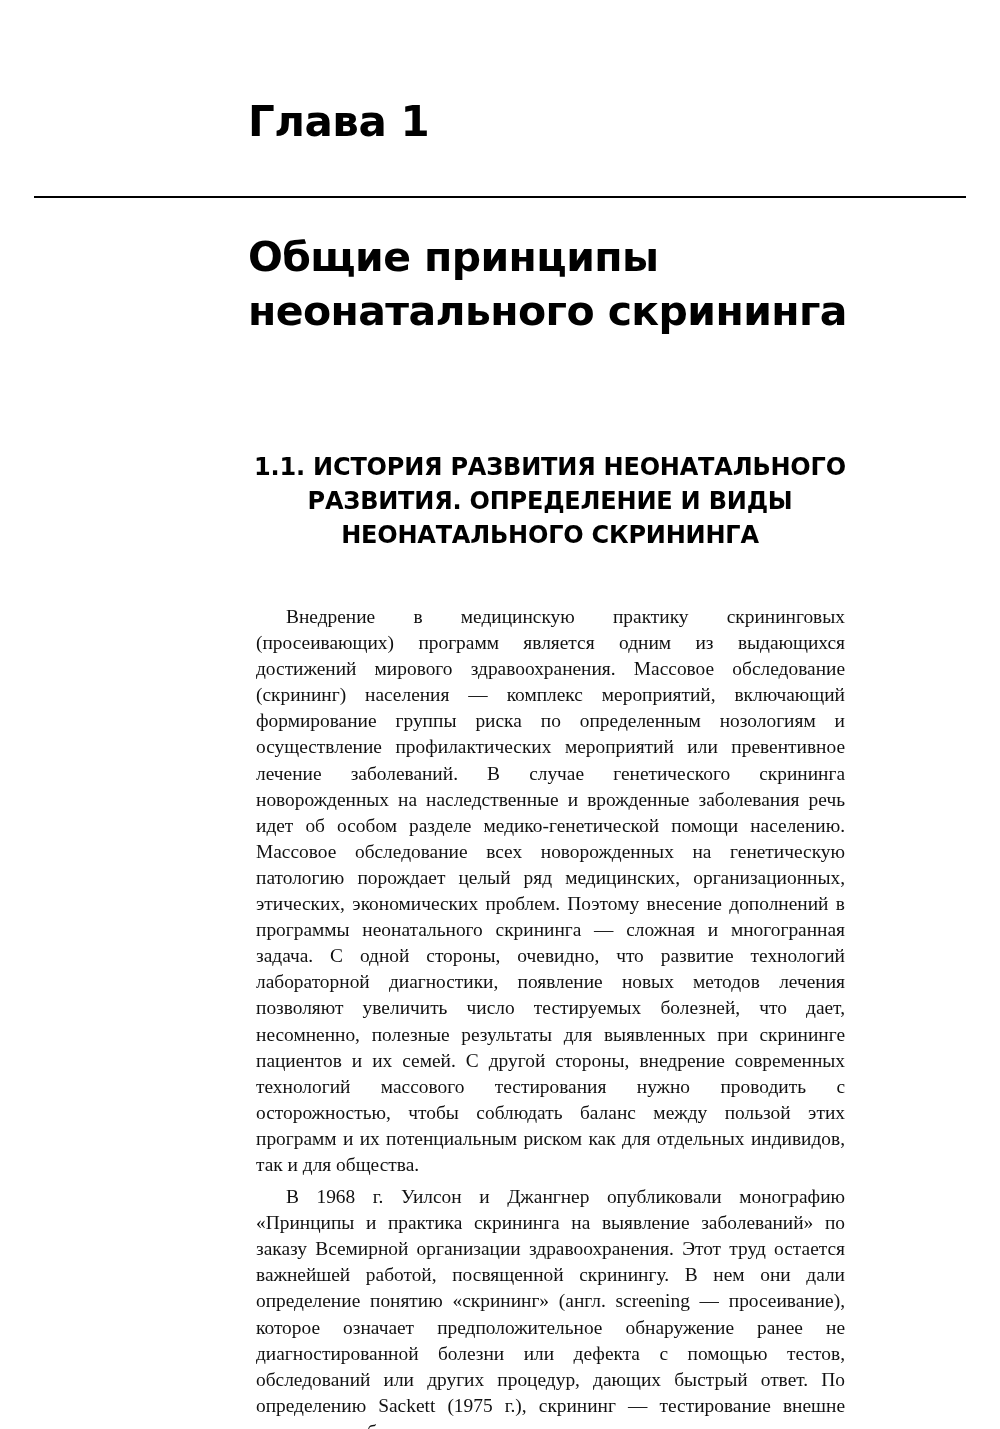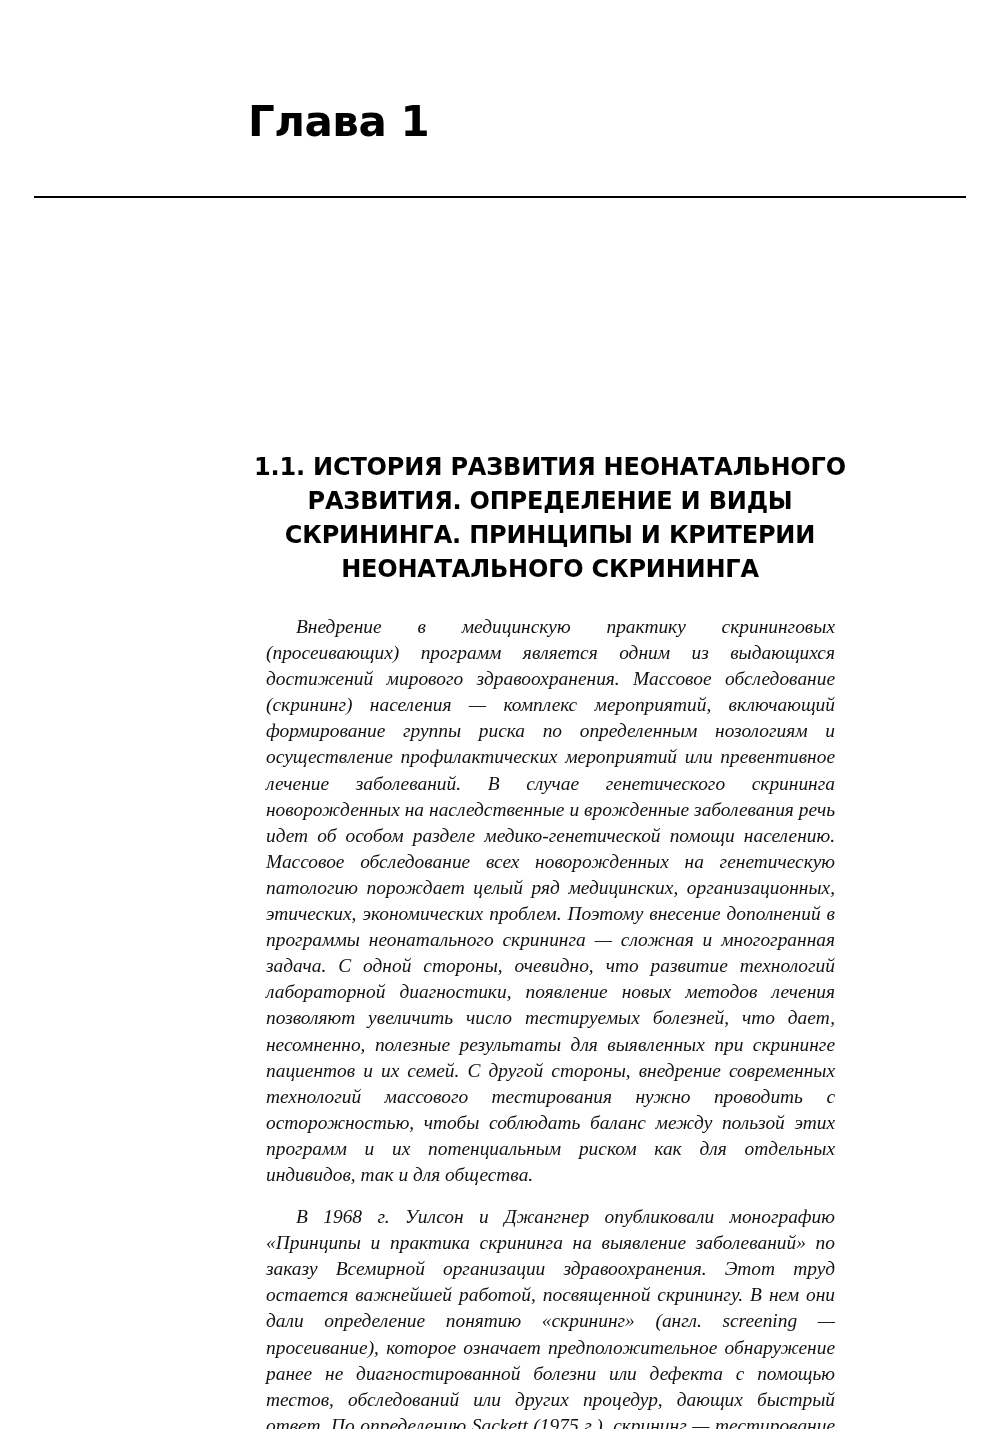--- a/index.html
+++ b/index.html
@@ -76,45 +76,47 @@
     left: 250px;
     top: 598px;
     width: 601px;
     font-family: "Liberation Serif", serif;
     font-size: 19.4px;
     line-height: 26.1px;
     text-align: justify;
     color: #111;
   }
   .body-text p {
-    margin: 16px;
+    margin: 6px;
     text-indent: 30px;
     text-align: justify;
     hyphens: auto;
-    font-style: italic;
     -webkit-hyphens: auto;
   }
   .body-text p + p {
     margin-top: 0;
   }
 </style>
 </head>
 <body>
 
 <div class="page">
 
   <div class="chapter-label">Глава 1</div>
 
   <div class="rule"></div>
 
+  <div class="chapter-title">
+    <span class="line">Общие принципы</span>
+    <span class="line">неонатального скрининга</span>
+  </div>
 
   <div class="section-heading">
     <span class="line">1.1. ИСТОРИЯ РАЗВИТИЯ НЕОНАТАЛЬНОГО</span>
     <span class="line">РАЗВИТИЯ. ОПРЕДЕЛЕНИЕ И ВИДЫ</span>
-    <span class="line">СКРИНИНГА. ПРИНЦИПЫ И КРИТЕРИИ</span>
     <span class="line">НЕОНАТАЛЬНОГО СКРИНИНГА</span>
   </div>
 
   <div class="body-text">
     <p>Внедрение в медицинскую практику скрининговых (просеивающих) программ является одним из выдающихся достижений мирового здравоохранения. Массовое обследование (скрининг) населения — комплекс мероприятий, включающий формирование группы риска по определенным нозологиям и осуществление профилактических мероприятий или превентивное лечение заболеваний. В случае генетического скрининга новорожденных на наследственные и врожденные заболевания речь идет об особом разделе медико-генетической помощи населению. Массовое обследование всех новорожденных на генетическую патологию порождает целый ряд медицинских, организационных, этических, экономических проблем. Поэтому внесение дополнений в программы неонатального скрининга — сложная и многогранная задача. С одной стороны, очевидно, что развитие технологий лабораторной диагностики, появление новых методов лечения позволяют увеличить число тестируемых болезней, что дает, несомненно, полезные результаты для выявленных при скрининге пациентов и их семей. С другой стороны, внедрение современных технологий массового тестирования нужно проводить с осторожностью, чтобы соблюдать баланс между пользой этих программ и их потенциальным риском как для отдельных индивидов, так и для общества.</p>
     <p>В 1968 г. Уилсон и Джангнер опубликовали монографию «Принципы и практика скрининга на выявление заболеваний» по заказу Всемирной организации здравоохранения. Этот труд остается важнейшей работой, посвященной скринингу. В нем они дали определение понятию «скрининг» (англ. screening — просеивание), которое означает предположительное обнаружение ранее не диагностированной болезни или дефекта с помощью тестов, обследований или других процедур, дающих быстрый ответ. По определению Sackett (1975 г.), скрининг — тестирование внешне здоровых добровольцев с целью их подразделения на группы с высокой и низкой вероятностью заболевания. По одному из определений, «скрининг</p>
   </div>
 
 </div>
 

